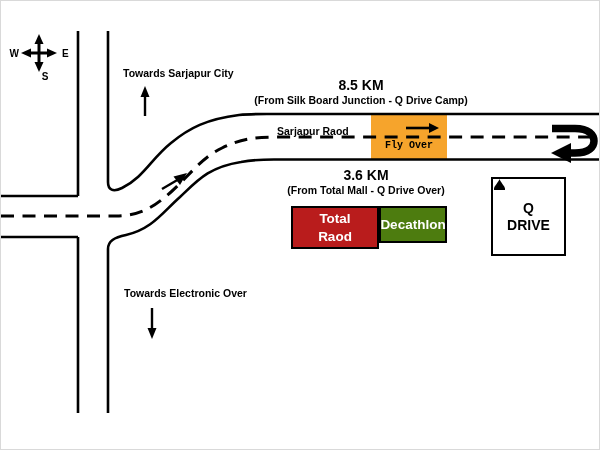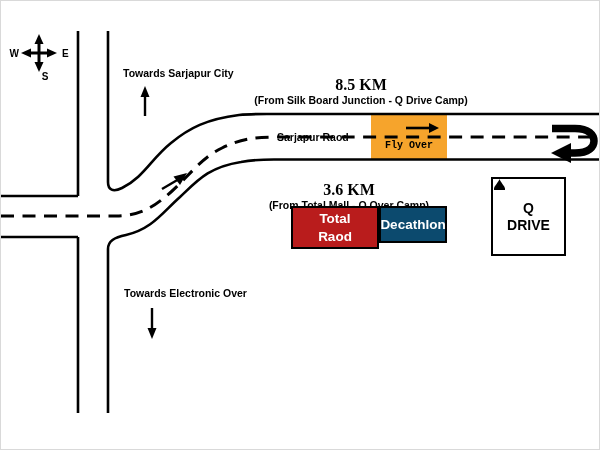--- a/index.html
+++ b/index.html
@@ -4,21 +4,21 @@
 <style>
   html,body{margin:0;padding:0;background:#fff;}
   #stage{
     position:relative;width:600px;height:450px;box-sizing:border-box;
     background:#ffffff;border:1px solid #d9d9d9;overflow:hidden;
     font-family:"Liberation Sans",sans-serif;color:#000;
   }
   svg{position:absolute;left:0;top:0;}
   .lbl{position:absolute;font-weight:bold;white-space:nowrap;}
   .sz10{font-size:10.5px;}
-  .sz11{font-size:16px;font-family:Liberation Serif, serif;}
+  .sz11{font-size:14px;}
   .landmark{
     position:absolute;box-sizing:border-box;border:2px solid #000;
     display:flex;flex-direction:column;align-items:center;justify-content:center;
     color:#fff;font-weight:bold;font-size:13.5px;line-height:18px;
   }
   #qdrive{
     position:absolute;left:490px;top:176px;width:75px;height:79px;box-sizing:border-box;
     border:2.5px solid #000;background:#fff;color:#000;display:flex;flex-direction:column;
     align-items:center;justify-content:center;font-weight:bold;font-size:14px;line-height:17px;
   }
@@ -84,38 +84,38 @@
     </g>
   </svg>
 
   <div class="lbl sz10" style="left:122px;top:66px;">Towards Sarjapur City</div>
 
   <div class="dist" style="left:240px;top:77px;width:240px;">
     <div class="sz11">8.5 KM</div>
     <div class="sz10">(From Silk Board Junction - Q Drive Camp)</div>
   </div>
 
-  <div class="lbl sz10" style="left:276px;top:130px;">Sarjapur Raod</div>
+  <div class="lbl sz10" style="left:276px;top:124px;">Sarjapur Raod</div>
 
   <div class="lbl" style="left:370px;top:139px;width:76px;text-align:center;font-size:10px;font-family:Liberation Mono, monospace;">Fly Over</div>
 
-  <div class="dist" style="left:228px;top:167px;width:240px;margin-top:15px;">
+  <div class="dist" style="left:245px;top:167px;width:240px;">
     <div class="sz11">3.6 KM</div>
-    <div class="sz10">(From Total Mall - Q Over Camp)</div>
+    <div class="sz10">(From Total Mall - Q Drive Over)</div>
   </div>
 
 
   <div class="lbl sz10" style="left:123px;top:286px;">Towards Electronic Over</div>
 
   <div class="landmark" style="left: 290px; top: 205px; width: 88px; height: 43px; background: #b91c1c;">
     <div>Total</div>
     <div>Raod</div>
   </div>
 
-  <div class="landmark" style="left: 378px; top: 205px; width: 68px; height: 37px; background: #0c4a6e;">
+  <div class="landmark" style="left: 378px; top: 205px; width: 68px; height: 37px; background: #4d7c0f;">
     <div>Decathlon</div>
   </div>
 
   <div id="qdrive">
     <svg class="tent" width="13" height="11" viewBox="0 0 13 11">
       <path d="M6.5,0 C7.5,3 12,7.5 12,9.5 L12,11 L1,11 L1,9.5 C1,7.5 5.5,3 6.5,0 Z" fill="#000"></path>
     </svg>
     <div>Q</div>
     <div>DRIVE</div>
   </div>

